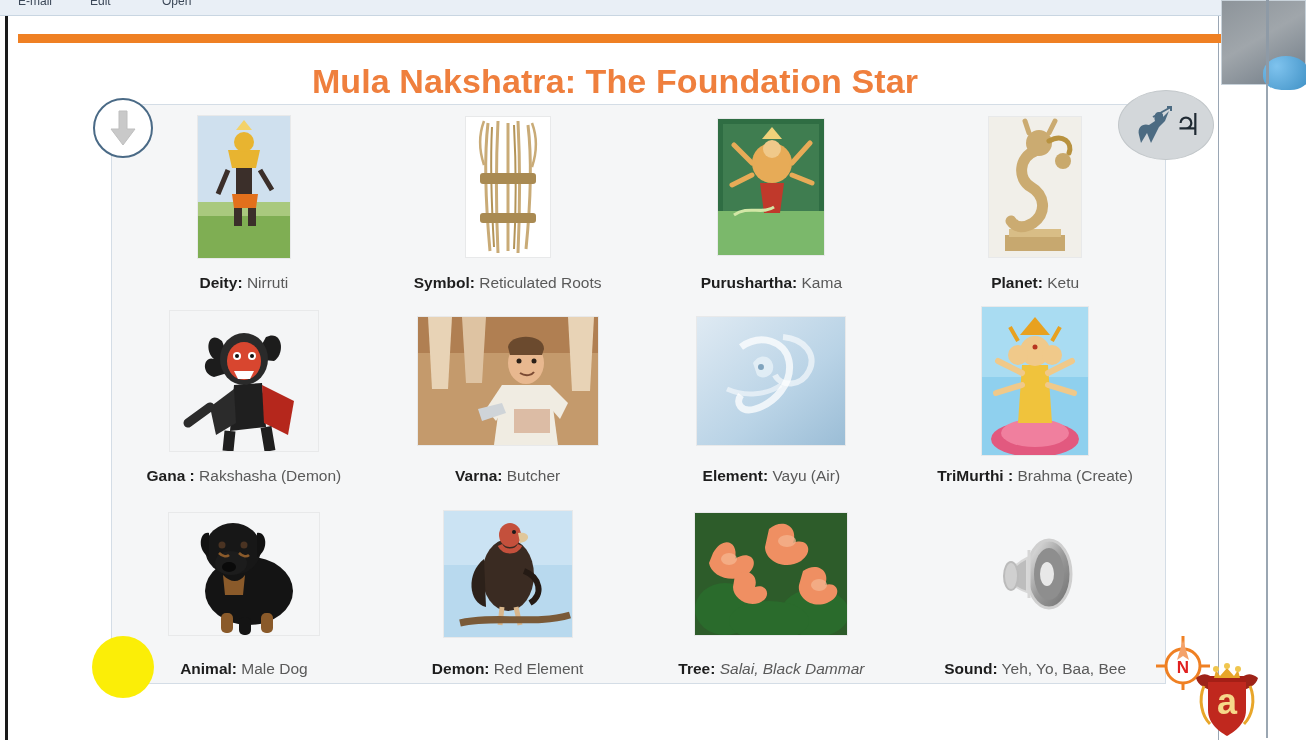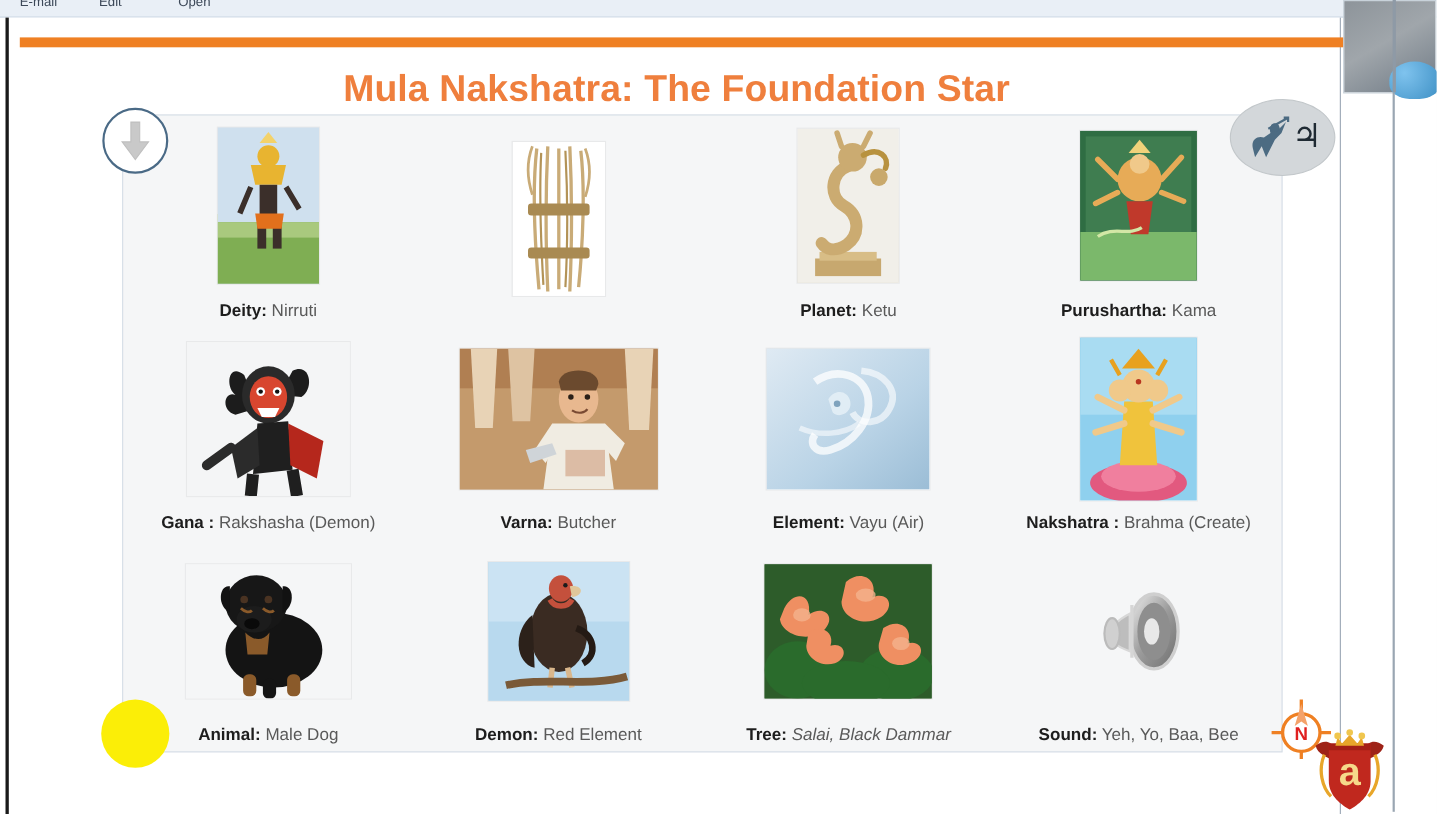--- a/index.html
+++ b/index.html
@@ -271,58 +271,62 @@
                 <g stroke="#b39357" stroke-width="2" fill="none">
                   <path d="M26 10 C24 50 26 96 28 130"></path>
                   <path d="M48 8 C50 46 50 96 48 132"></path>
                 </g>
                 <rect x="14" y="56" width="56" height="11" rx="3" fill="#a98a52"></rect>
                 <rect x="14" y="96" width="56" height="10" rx="3" fill="#a98a52"></rect>
                 <path d="M18 4 C12 20 14 36 18 48" stroke="#c9ab77" stroke-width="2.5" fill="none"></path>
                 <path d="M66 6 C72 22 70 38 66 50" stroke="#c9ab77" stroke-width="2.5" fill="none"></path>
               </svg>
             </div>
-          </div>
-
-          <div class="grid-cell">
-            <div class="cell-art">
-              <svg class="art art-planet" viewBox="0 0 92 140" xmlns="http://www.w3.org/2000/svg">
-                <rect width="92" height="140" fill="#f1efe9"></rect>
-                <rect x="16" y="118" width="60" height="16" fill="#c7a86f"></rect>
-                <rect x="20" y="112" width="52" height="8" fill="#d8bd86"></rect>
-                <path d="M46 34 C30 40 28 62 42 70 C56 78 58 96 44 106 C34 112 26 110 22 104" stroke="#cbab71" stroke-width="11" fill="none" stroke-linecap="round"></path>
-                <circle cx="50" cy="26" r="13" fill="#cbab71"></circle>
-                <path d="M40 16 L36 4 M60 16 L66 4" stroke="#cbab71" stroke-width="5" stroke-linecap="round"></path>
-                <path d="M60 24 C74 16 84 26 80 36" stroke="#b8923f" stroke-width="5" fill="none" stroke-linecap="round"></path>
-                <circle cx="74" cy="44" r="8" fill="#c9a96c"></circle>
-              </svg>
-            </div>
-            <div class="cell-label">
-              <span class="k">Planet:</span>
-              <span class="v">Ketu</span>
+            <div class="cell-label">
+              <span class="k">Symbol:</span>
+              <span class="v">Reticulated Roots</span>
             </div>
           </div>
 
           <div class="grid-cell">
             <div class="cell-art">
               <svg class="art art-puru" viewBox="0 0 106 136" xmlns="http://www.w3.org/2000/svg">
                 <rect width="106" height="136" fill="#2f6d43"></rect>
                 <rect x="5" y="5" width="96" height="126" fill="#3f7d50"></rect>
                 <path d="M0 92 L106 92 L106 136 L0 136 Z" fill="#7bb86b"></path>
                 <circle cx="54" cy="44" r="20" fill="#e7ab57"></circle>
                 <path d="M34 44 L16 26 M74 44 L92 24 M34 56 L14 66 M74 56 L94 64" stroke="#e7ab57" stroke-width="5" stroke-linecap="round"></path>
                 <path d="M42 64 L66 64 L62 94 L46 94 Z" fill="#c0392b"></path>
                 <circle cx="54" cy="30" r="9" fill="#f0c98a"></circle>
                 <path d="M44 20 L54 8 L64 20 Z" fill="#f0d27a"></path>
                 <path d="M16 96 C30 86 44 96 56 88" stroke="#d3e7a6" stroke-width="3" fill="none"></path>
               </svg>
             </div>
             <div class="cell-label">
               <span class="k">Purushartha:</span>
               <span class="v">Kama</span>
+            </div>
+          </div>
+
+          <div class="grid-cell">
+            <div class="cell-art">
+              <svg class="art art-planet" viewBox="0 0 92 140" xmlns="http://www.w3.org/2000/svg">
+                <rect width="92" height="140" fill="#f1efe9"></rect>
+                <rect x="16" y="118" width="60" height="16" fill="#c7a86f"></rect>
+                <rect x="20" y="112" width="52" height="8" fill="#d8bd86"></rect>
+                <path d="M46 34 C30 40 28 62 42 70 C56 78 58 96 44 106 C34 112 26 110 22 104" stroke="#cbab71" stroke-width="11" fill="none" stroke-linecap="round"></path>
+                <circle cx="50" cy="26" r="13" fill="#cbab71"></circle>
+                <path d="M40 16 L36 4 M60 16 L66 4" stroke="#cbab71" stroke-width="5" stroke-linecap="round"></path>
+                <path d="M60 24 C74 16 84 26 80 36" stroke="#b8923f" stroke-width="5" fill="none" stroke-linecap="round"></path>
+                <circle cx="74" cy="44" r="8" fill="#c9a96c"></circle>
+              </svg>
+            </div>
+            <div class="cell-label">
+              <span class="k">Planet:</span>
+              <span class="v">Ketu</span>
             </div>
           </div>
         </div>
 
         <div class="grid-row">
 
           <div class="grid-cell">
             <div class="cell-art">
               <svg class="art art-gana" viewBox="0 0 148 140" xmlns="http://www.w3.org/2000/svg">
                 <rect width="148" height="140" fill="#f4f5f6"></rect>
@@ -409,21 +413,21 @@
                 <circle cx="53" cy="44" r="15" fill="#f0c98a"></circle>
                 <circle cx="36" cy="48" r="10" fill="#f0c98a"></circle>
                 <circle cx="70" cy="48" r="10" fill="#f0c98a"></circle>
                 <path d="M38 28 L53 10 L68 28 Z" fill="#e8a11f"></path>
                 <path d="M28 20 L36 34 M78 20 L70 34" stroke="#e8a11f" stroke-width="4"></path>
                 <path d="M40 66 L16 54 M66 66 L90 54 M40 78 L14 86 M66 78 L92 86" stroke="#f0c98a" stroke-width="6" stroke-linecap="round"></path>
                 <circle cx="53" cy="40" r="2.5" fill="#b8361f"></circle>
               </svg>
             </div>
             <div class="cell-label">
-              <span class="k">Nakshatra :</span>
+              <span class="k">TriMurthi :</span>
               <span class="v">Brahma (Create)</span>
             </div>
           </div>
         </div>
 
         <div class="grid-row">
 
           <div class="grid-cell">
             <div class="cell-art">
               <svg class="art art-dog" viewBox="0 0 150 122" xmlns="http://www.w3.org/2000/svg">

